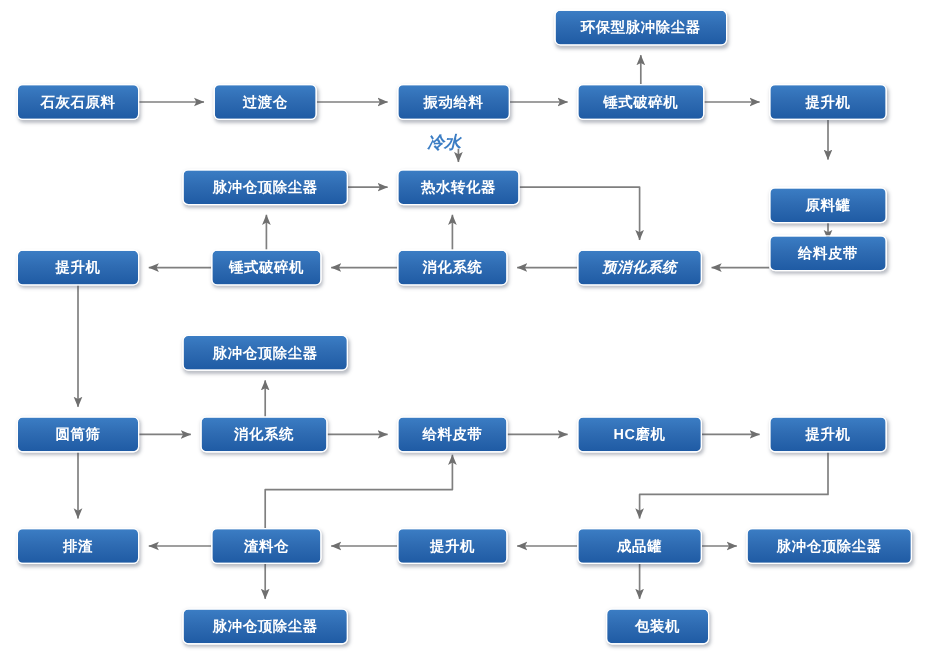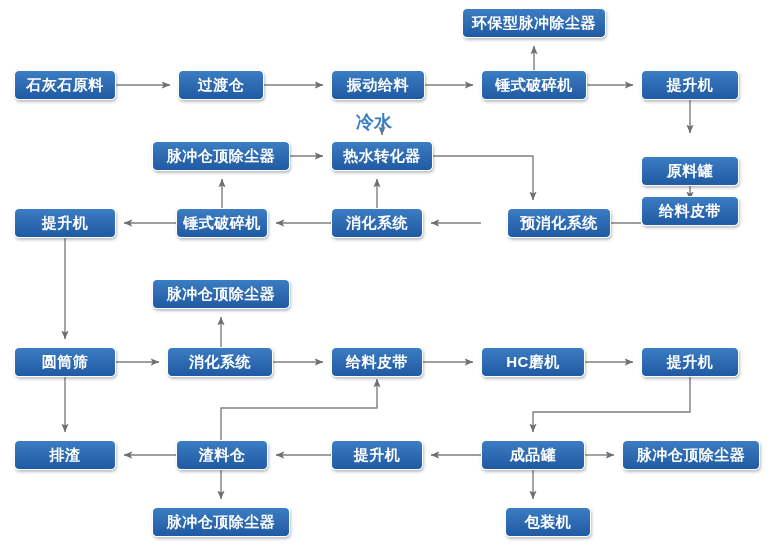--- a/index.html
+++ b/index.html
@@ -4,38 +4,39 @@
 <style>
   html,body{margin:0;padding:0;background:#ffffff;}
   body{font-family:"Liberation Sans","DejaVu Sans",sans-serif;}
   #canvas{position:relative;width:777px;height:560px;background:#ffffff;overflow:hidden;}
   #wires{position:absolute;left:0;top:0;width:777px;height:560px;}
   .node{
     position:absolute;
     box-sizing:border-box;
     display:flex;align-items:center;justify-content:center;
     color:#ffffff;
-    font-size:15px;
+    font-size:12px;
     font-weight:bold;
     letter-spacing:.5px;
     border-radius:5px;
     border:1px solid #ffffff;
     background:linear-gradient(180deg,#3b7dc4 0%,#2f6cb3 45%,#1f5ba4 100%);
     box-shadow:1px 2px 3px rgba(60,70,90,.35);
     white-space:nowrap;
     z-index:2;
     cursor:default;
   }
   .water-label{
     position:absolute;
     color:#3b7dc4;
-    font-size:18px;
+    font-size:14px;
     font-weight:bold;
     white-space:nowrap;
     z-index:2;
+    font-style:italic;
   }
 </style>
 </head>
 <body>
 
 <div id="canvas">
 
   <svg id="wires" viewBox="0 0 777 560" xmlns="http://www.w3.org/2000/svg">
     <defs>
       <marker id="arrow" markerWidth="7" markerHeight="7" refX="6" refY="3" orient="auto" markerUnits="strokeWidth">
@@ -83,21 +84,21 @@
       <div class="node" style="left: 331px; top: 70px; width: 94px; height: 30px;">振动给料</div>
       <div class="node" style="left: 481px; top: 70px; width: 106px; height: 30px;">锤式破碎机</div>
       <div class="node" style="left: 641px; top: 70px; width: 98px; height: 30px;">提升机</div>
       <div class="node" style="left: 462px; top: 8px; width: 144px; height: 30px;">环保型脉冲除尘器</div>
       <div class="node" style="left: 152px; top: 141px; width: 138px; height: 30px;">脉冲仓顶除尘器</div>
       <div class="node" style="left: 331px; top: 141px; width: 102px; height: 30px;">热水转化器</div>
       <div class="node" style="left: 641px; top: 156px; width: 98px; height: 30px;">原料罐</div>
       <div class="node" style="left: 14px; top: 208px; width: 102px; height: 30px;">提升机</div>
       <div class="node" style="left: 176px; top: 208px; width: 92px; height: 30px;">锤式破碎机</div>
       <div class="node" style="left: 331px; top: 208px; width: 92px; height: 30px;">消化系统</div>
-      <div class="node" style="left: 507px; top: 208px; width: 104px; height: 30px;">预消化系统</div>
+      <div class="node" style="left: 481px; top: 208px; width: 104px; height: 30px; font-style: italic;">预消化系统</div>
       <div class="node" style="left: 641px; top: 196px; width: 98px; height: 30px;">给料皮带</div>
       <div class="node" style="left: 152px; top: 279px; width: 138px; height: 30px;">脉冲仓顶除尘器</div>
       <div class="node" style="left: 14px; top: 347px; width: 102px; height: 30px;">圆筒筛</div>
       <div class="node" style="left: 167px; top: 347px; width: 106px; height: 30px;">消化系统</div>
       <div class="node" style="left: 331px; top: 347px; width: 92px; height: 30px;">给料皮带</div>
       <div class="node" style="left: 481px; top: 347px; width: 104px; height: 30px;">HC磨机</div>
       <div class="node" style="left: 641px; top: 347px; width: 98px; height: 30px;">提升机</div>
       <div class="node" style="left: 14px; top: 440px; width: 102px; height: 30px;">排渣</div>
       <div class="node" style="left: 176px; top: 440px; width: 92px; height: 30px;">渣料仓</div>
       <div class="node" style="left: 331px; top: 440px; width: 92px; height: 30px;">提升机</div>

